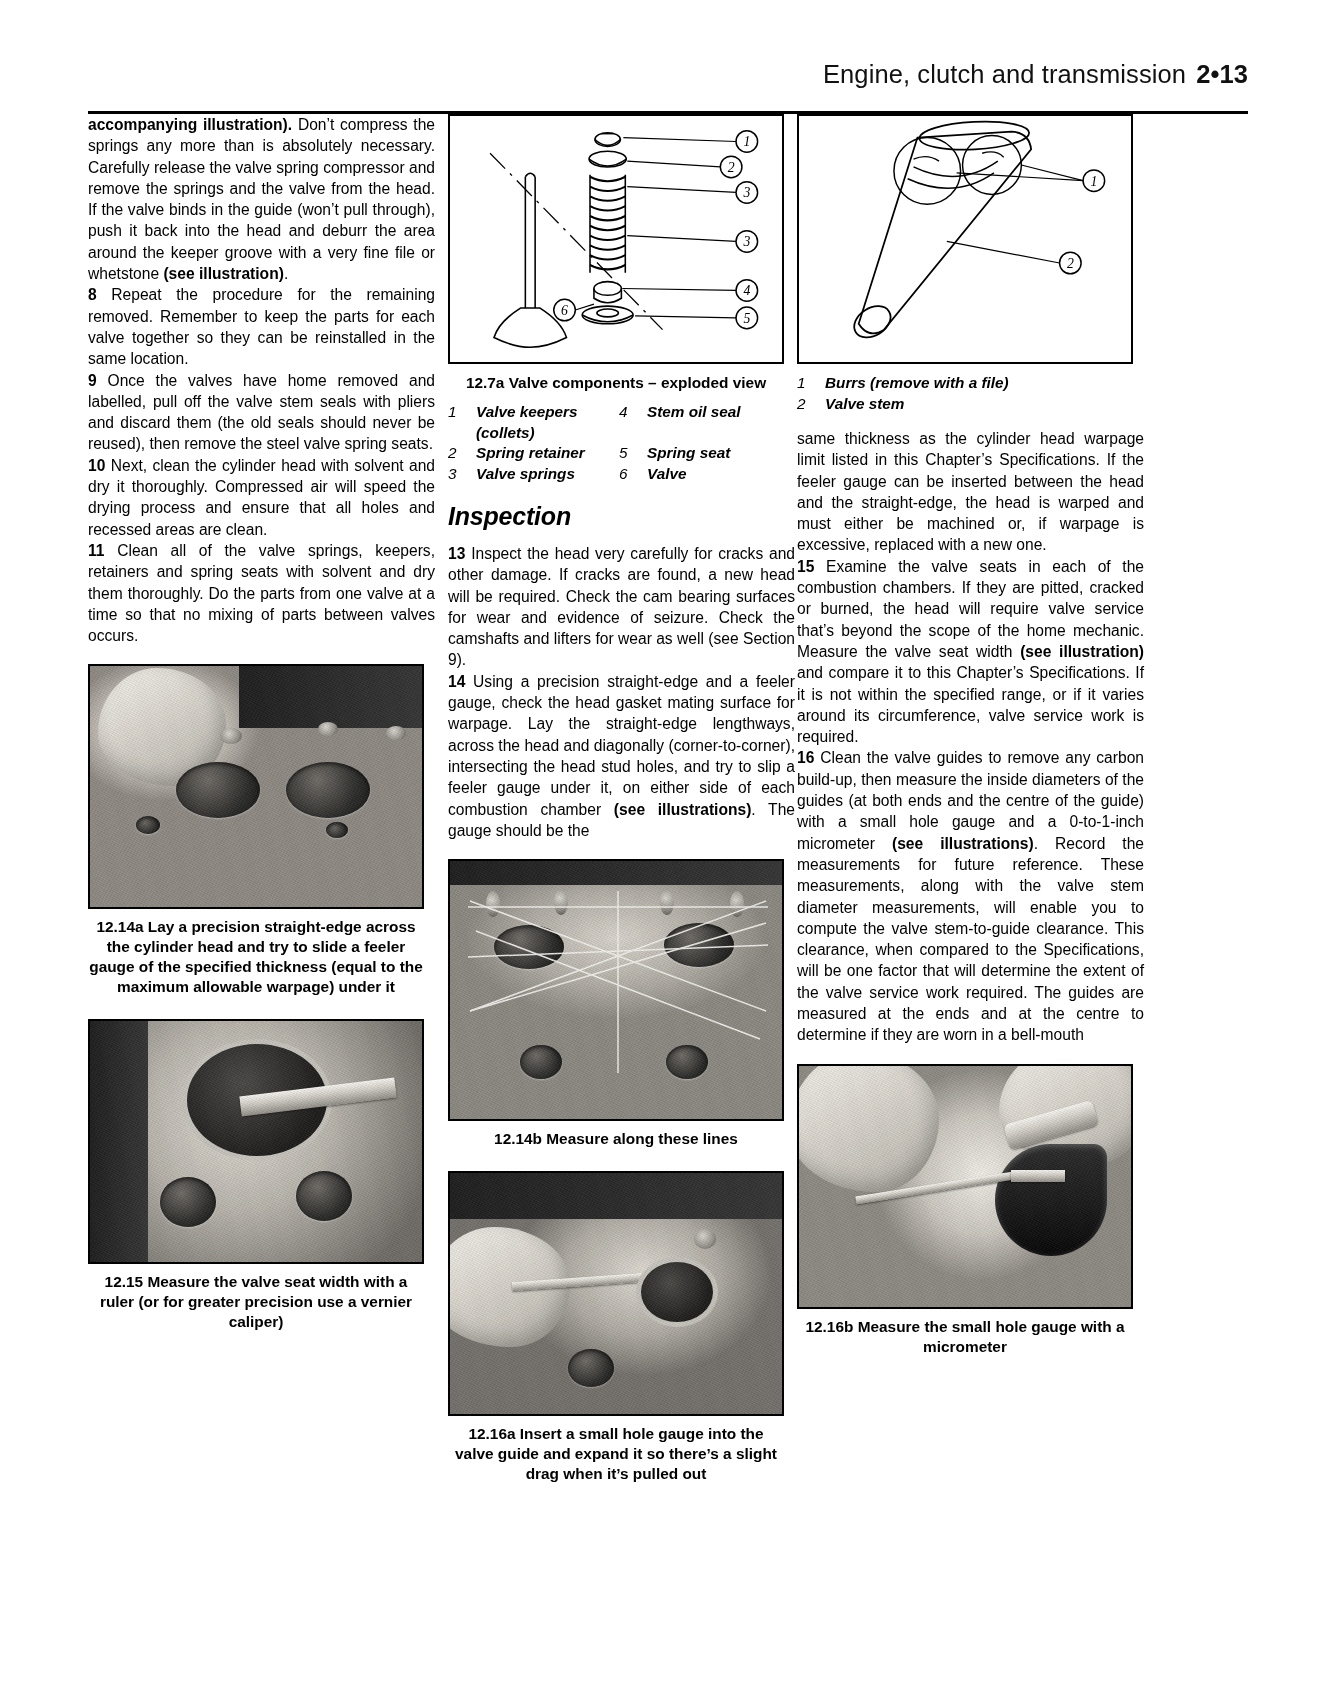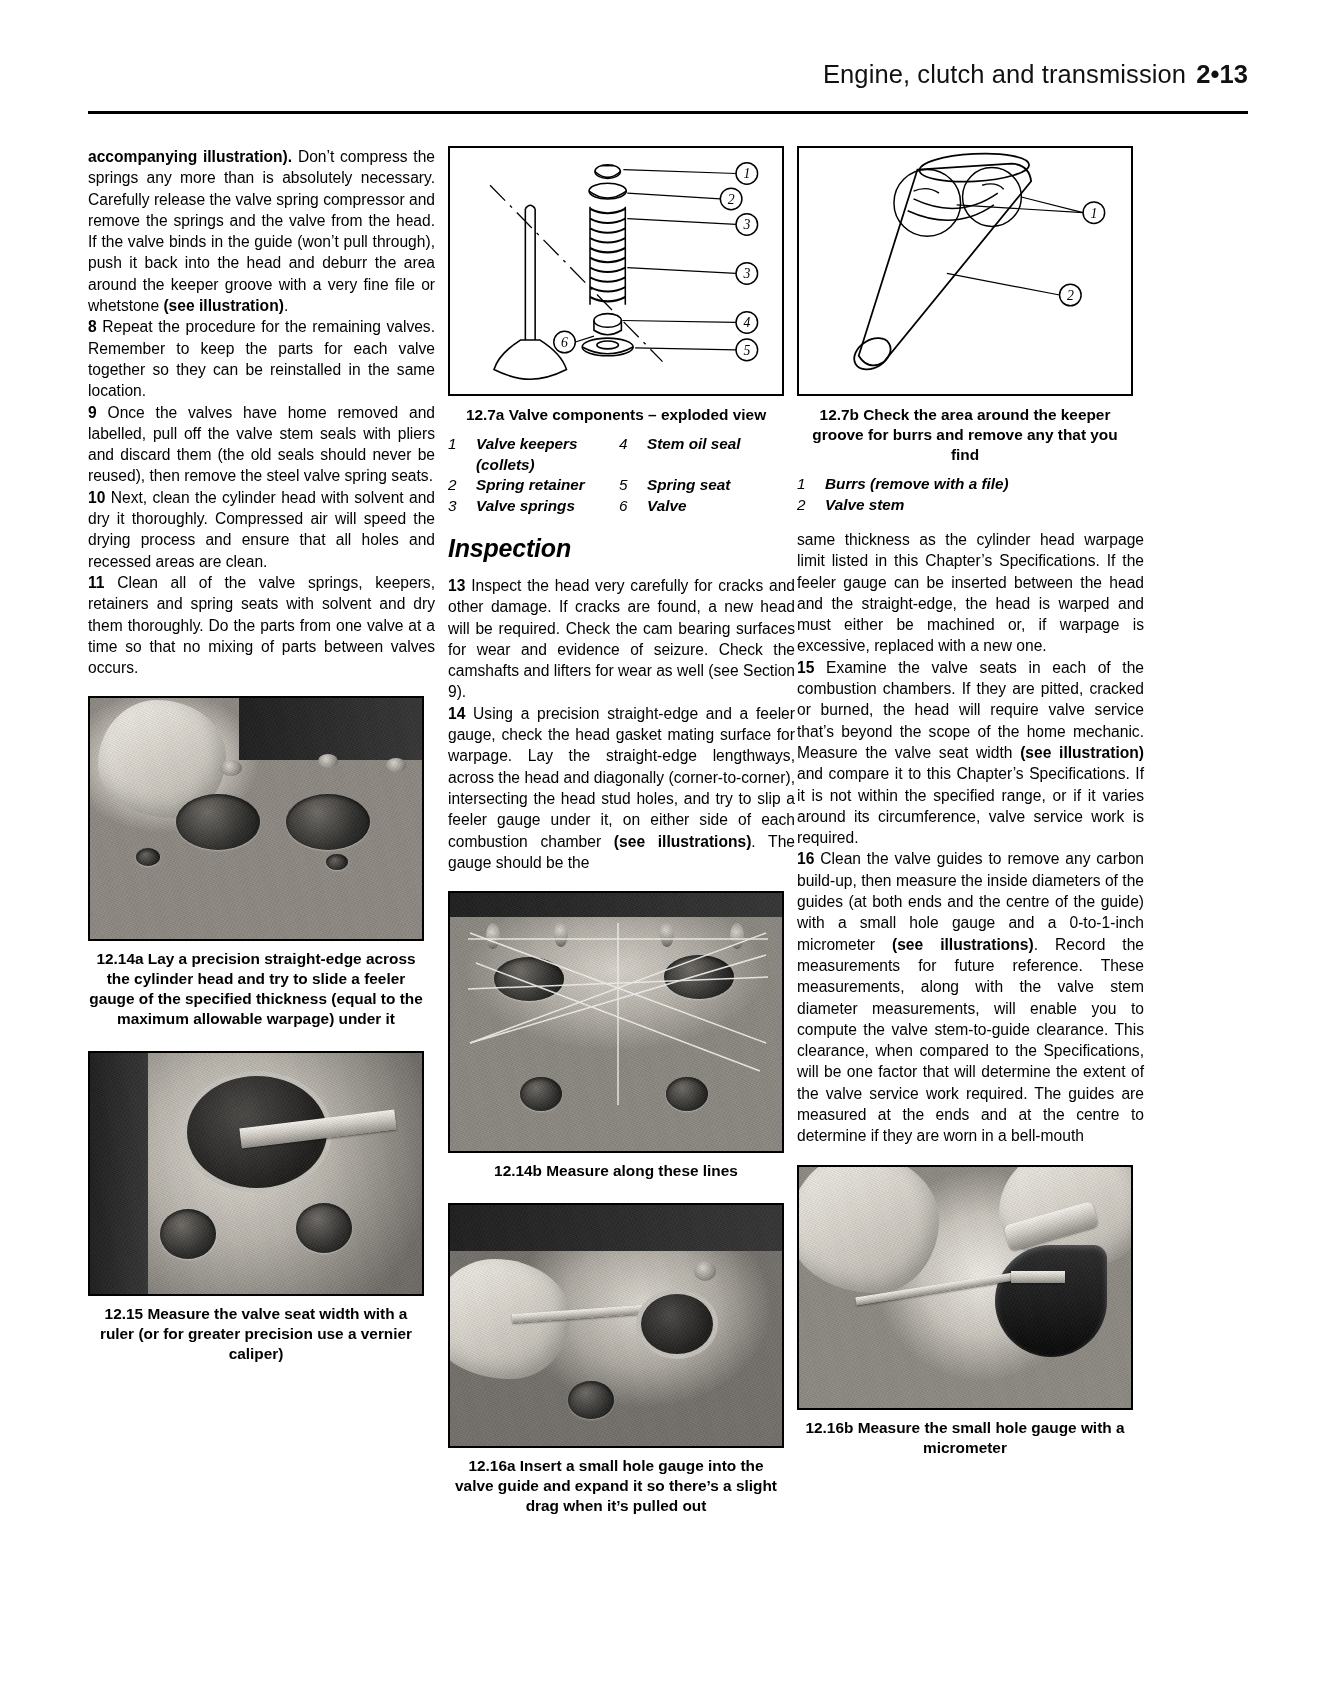--- a/index.html
+++ b/index.html
@@ -43,21 +43,21 @@
     left: 88px;
     top: 111px;
     width: 1160px;
     height: 3px;
     background: #000;
   }
 
   
   .col {
     position: absolute;
-    top: 146px;
+    top: 114px;
     width: 347px;
   }
   .col-left  { left: 88px;  }
   .col-mid   { left: 448px; }
   .col-right { left: 797px; }
 
   p.body {
     margin: 0 0 0 0;
     font-size: 15.6px;
     line-height: 21.3px;
@@ -208,21 +208,21 @@
 
   <div class="header">
     <span>Engine, clutch and transmission</span><span class="pagenum">2•13</span>
   </div>
   <div class="header-rule"></div>
 
   <div class="col col-left">
 
     <p class="body"><b>accompanying illustration).</b><span> Don’t compress the springs any more than is absolutely necessary. Carefully release the valve spring compressor and remove the springs and the valve from the head. If the valve binds in the guide (won’t pull through), push it back into the head and deburr the area around the keeper groove with a very fine file or whetstone </span><b>(see illustration)</b><span>.</span></p>
 
-    <p class="body"><span class="stepnum">8</span> <span>Repeat the procedure for the remaining valves. Remember to keep the parts for each valve together so they can be reinstalled in the same location.</span></p>
+    <p class="body"><span class="stepnum">8</span> <span>Repeat the procedure for the remaining removed. Remember to keep the parts for each valve together so they can be reinstalled in the same location.</span></p>
 
     <p class="body"><span class="stepnum">9</span> <span>Once the valves have home removed and labelled, pull off the valve stem seals with pliers and discard them (the old seals should never be reused), then remove the steel valve spring seats.</span></p>
 
     <p class="body"><span class="stepnum">10</span> <span>Next, clean the cylinder head with solvent and dry it thoroughly. Compressed air will speed the drying process and ensure that all holes and recessed areas are clean.</span></p>
 
     <p class="body"><span class="stepnum">11</span> <span>Clean all of the valve springs, keepers, retainers and spring seats with solvent and dry them thoroughly. Do the parts from one valve at a time so that no mixing of parts between valves occurs.</span></p>
 
 
     <div class="photo ph-a" style="width:336px;height:245px;margin-top:18px;">
       <div class="darkbar" style="left:45%;top:0;width:55%;height:62px;"></div>
@@ -409,21 +409,20 @@
           <text x="300" y="71">1</text>
           <text x="276" y="155">2</text>
         </g>
         <g stroke="#000" stroke-width="1.2" fill="none">
           <path d="M289 66 L226 50"></path>
           <path d="M289 66 L160 58"></path>
           <path d="M265 150 L150 128"></path>
         </g>
       </svg>
     </div>
-    <div class="figcap">12.7b  Check the area around the keeper groove for burrs and remove any that you find</div>
 
     <div class="figlegend single">
       <span class="lg-num">1</span>
       <span class="lg-txt">Burrs (remove with a file)</span>
       <span class="lg-num">2</span>
       <span class="lg-txt">Valve stem</span>
     </div>
 
     <p class="body" style="margin-top:14px;"><span>same thickness as the cylinder head warpage limit listed in this Chapter’s Specifications. If the feeler gauge can be inserted between the head and the straight-edge, the head is warped and must either be machined or, if warpage is excessive, replaced with a new one.</span></p>
 

